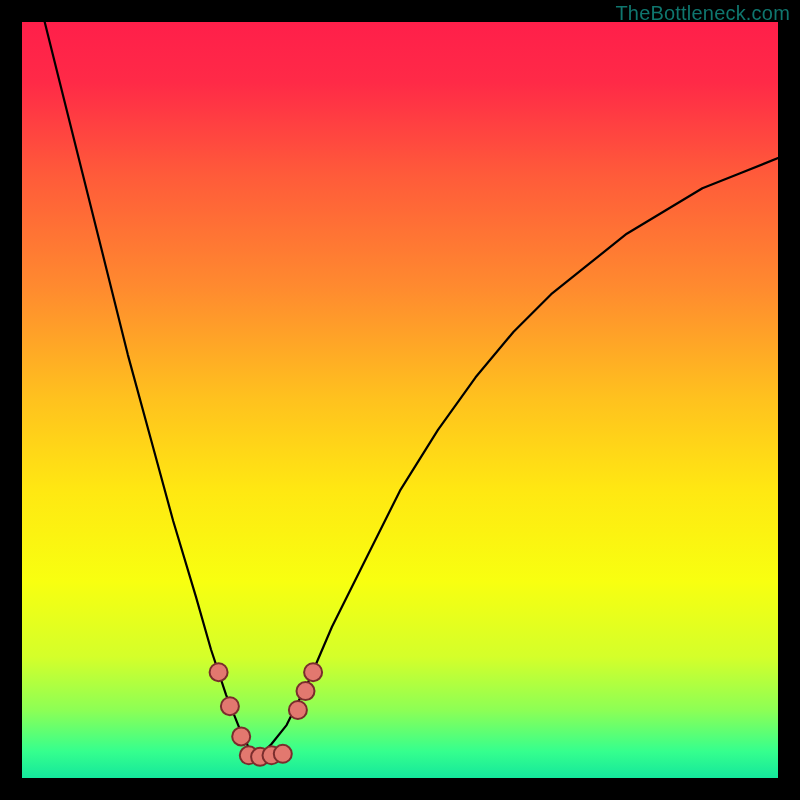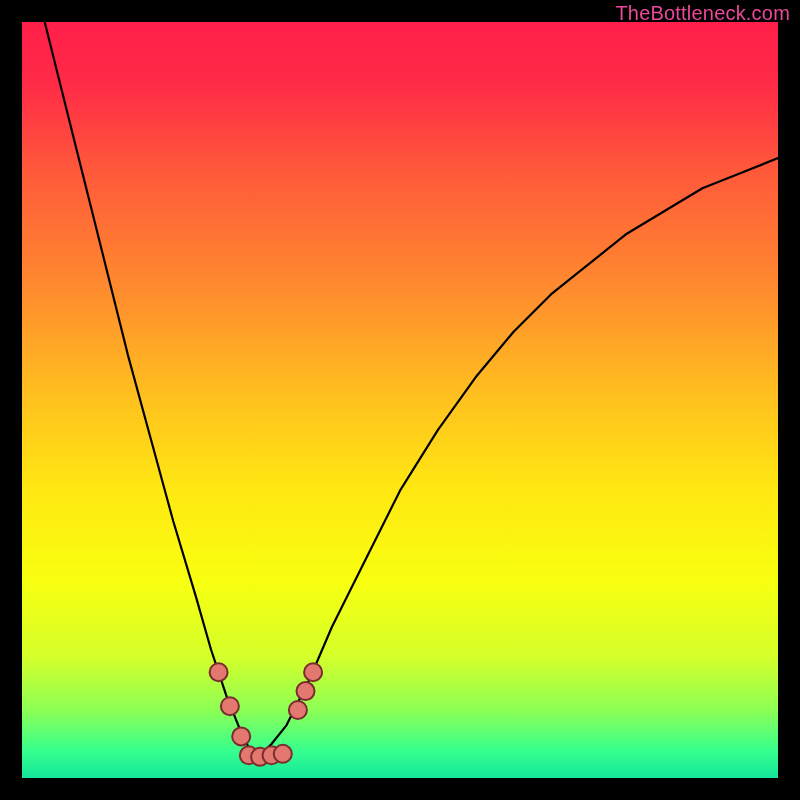--- a/index.html
+++ b/index.html
@@ -23,21 +23,21 @@
     position: absolute;
     left: 0;
     top: 0;
     width: 756px;
     height: 756px;
   }
   .watermark {
     position: absolute;
     top: 2px;
     right: 10px;
-    color: #ec4899;
+    color: #0f766e;
     font-size: 20px;
     font-weight: 400;
     letter-spacing: 0.2px;
     z-index: 50;
   }
 </style>
 </head>
 <body>
 
 <div class="watermark">TheBottleneck.com</div>

